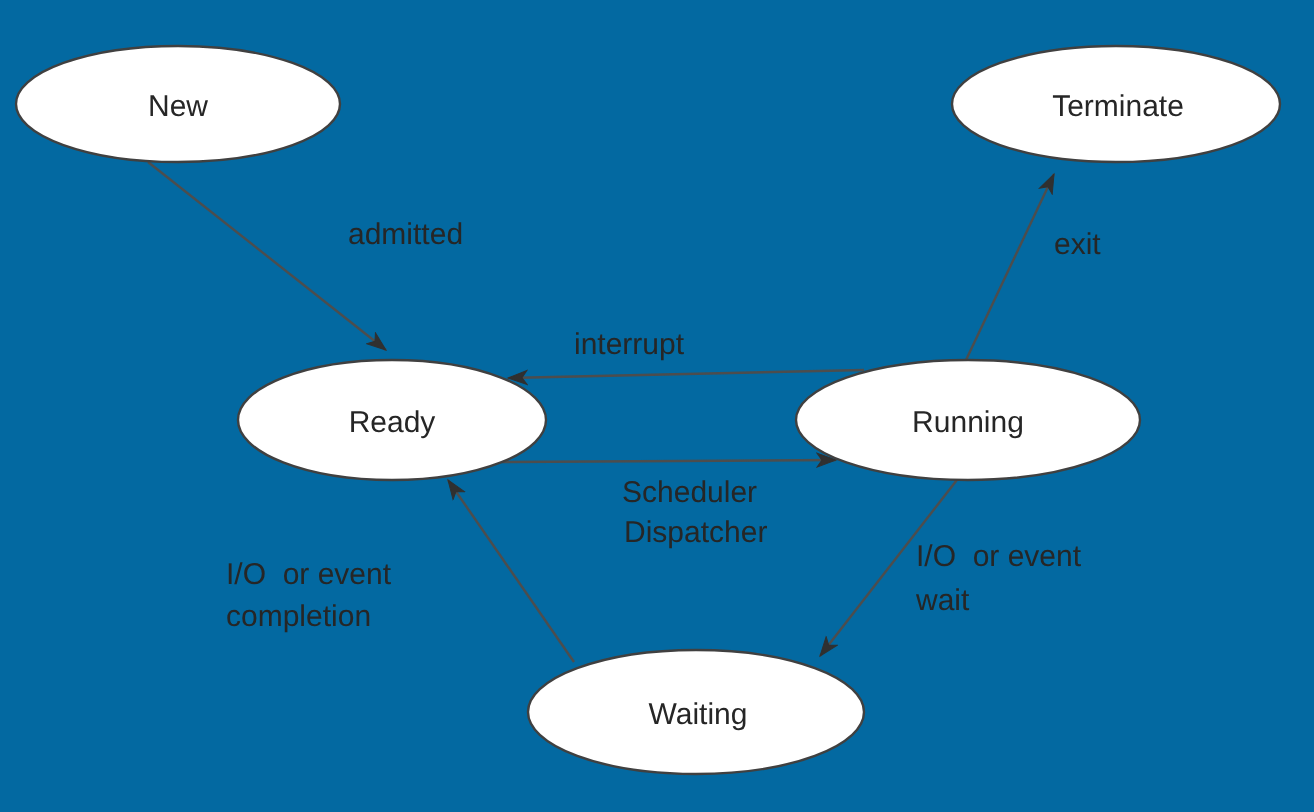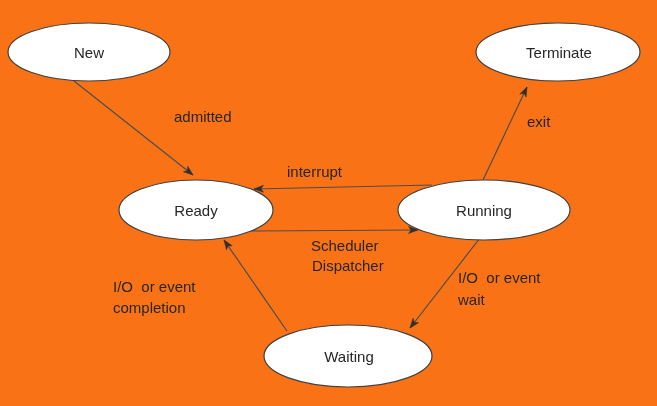--- a/index.html
+++ b/index.html
@@ -5,21 +5,21 @@
   html, body {
     margin: 0;
     padding: 0;
     background: #ffffff;
     font-family: "Liberation Sans", sans-serif;
   }
   .canvas {
     position: relative;
     width: 657px;
     height: 406px;
-    background: #f97316;
+    background: #0369a1;
     overflow: hidden;
   }
   svg text {
     font-family: "Liberation Sans", sans-serif;
     font-size: 15px;
     fill: #262626;
     white-space: pre;
   }
   svg text.state-label {
     text-anchor: middle;

